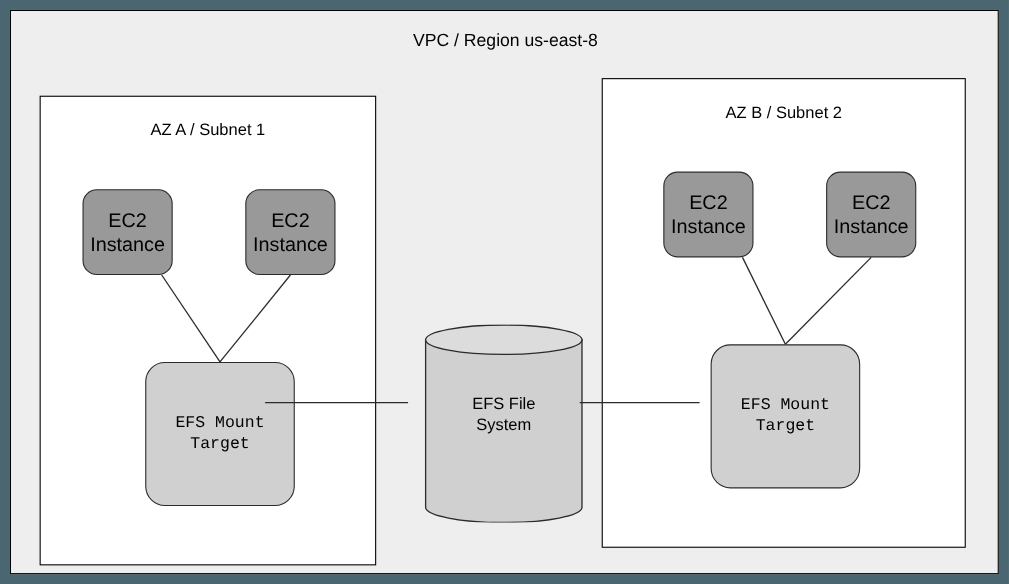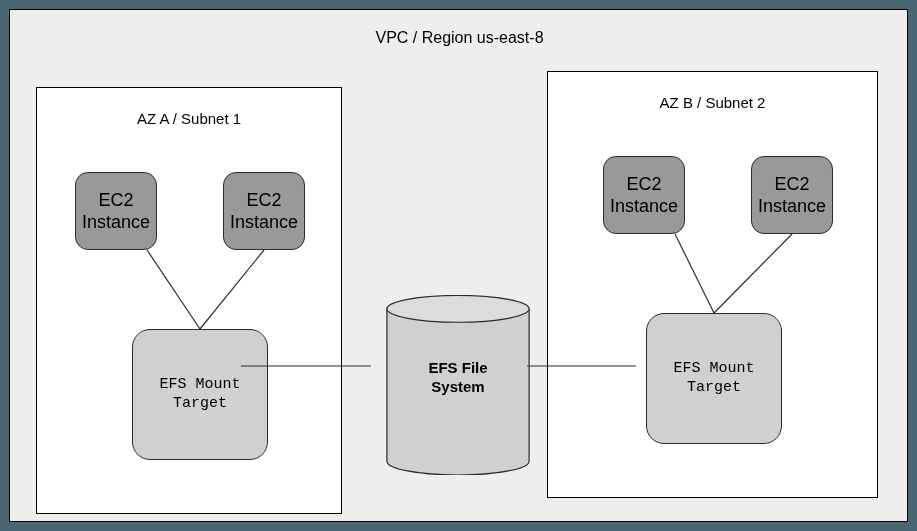--- a/index.html
+++ b/index.html
@@ -103,21 +103,20 @@
   .mount-a { left: 95px; top: 241px; }
   .mount-b { left: 98px; top: 241px; }
 
   
   .cylinder {
     position: absolute;
     left: 370px;
     top: 270px;
     width: 156px;
     height: 195px;
-    font-weight: bold;
   }
   .cyl-body {
     position: absolute;
     left: 0;
     top: 15px;
     width: 156px;
     height: 180px;
     box-sizing: border-box;
   }
   .cyl-label {

